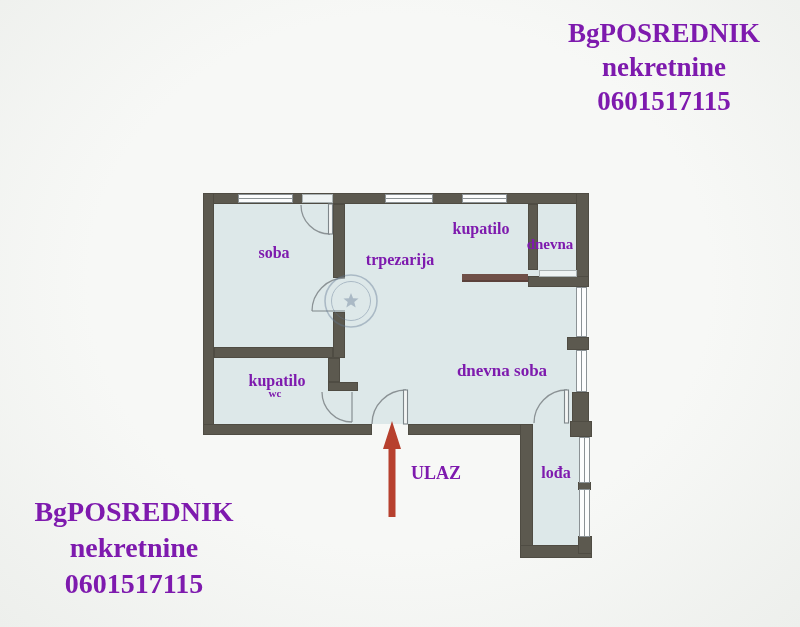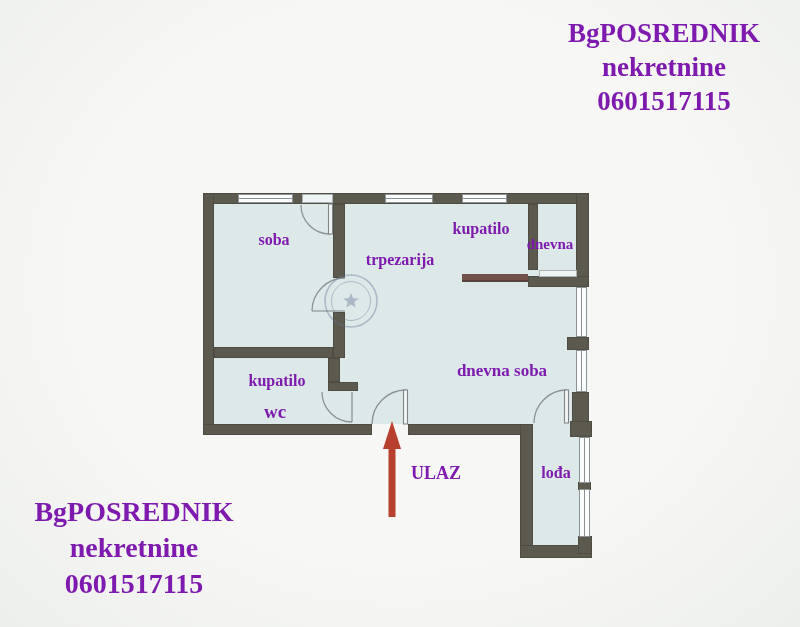--- a/index.html
+++ b/index.html
@@ -101,24 +101,24 @@
         <rect x="564.5" y="390" width="4" height="33" fill="#f3f5f4"></rect>
       </g>
       <g opacity="0.4">
         <circle cx="351" cy="301" r="26" fill="none" stroke="#5f7590" stroke-width="1.6"></circle>
         <circle cx="351" cy="301" r="19.5" fill="none" stroke="#5f7590" stroke-width="1"></circle>
         <polygon fill="#5f7590" points="351,293 353.1,298.2 358.6,298.5 354.3,302.1 355.7,307.5 351,304.5 346.3,307.5 347.7,302.1 343.4,298.5 348.9,298.2"></polygon>
       </g>
       <path fill="#b7402e" d="M392,421 L401,449 L395.5,449 L395.5,517 L388.5,517 L388.5,449 L383,449 Z"></path>
     </svg>
 
-    <div class="rlabel" style="left:274px;top:240px;">soba</div>
+    <div class="rlabel" style="left:274px;top:253px;">soba</div>
     <div class="rlabel" style="left:400px;top:260px;">trpezarija</div>
     <div class="rlabel" style="left:481px;top:229px;">kupatilo</div>
     <div class="rlabel" style="left:550px;top:244px;font-size:15px;">dnevna</div>
     <div class="rlabel" style="left:277px;top:381px;text-align:center;">kupatilo</div>
-    <div class="rlabel" style="left:275px;top:412px;font-size:19px;">wc</div>
+    <div class="rlabel" style="left:275px;top:393px;font-size:11px;">wc</div>
     <div class="rlabel" style="left:502px;top:371px;font-size:17px;">dnevna soba</div>
     <div class="rlabel" style="left:556px;top:473px;">lođa</div>
     <div class="rlabel" style="left:436px;top:473px;font-size:18px;text-align:right;">ULAZ</div>
 
   </div>
 </div>
 
 </body></html>

